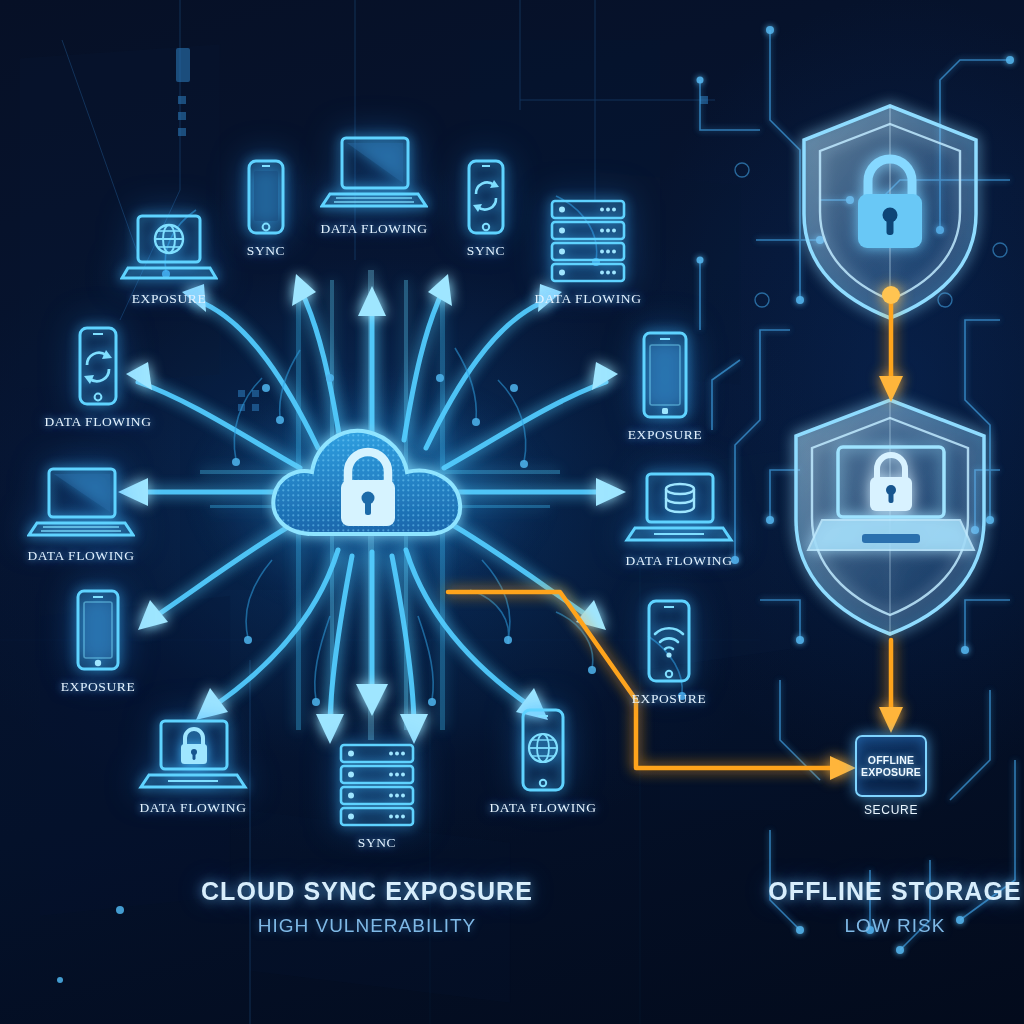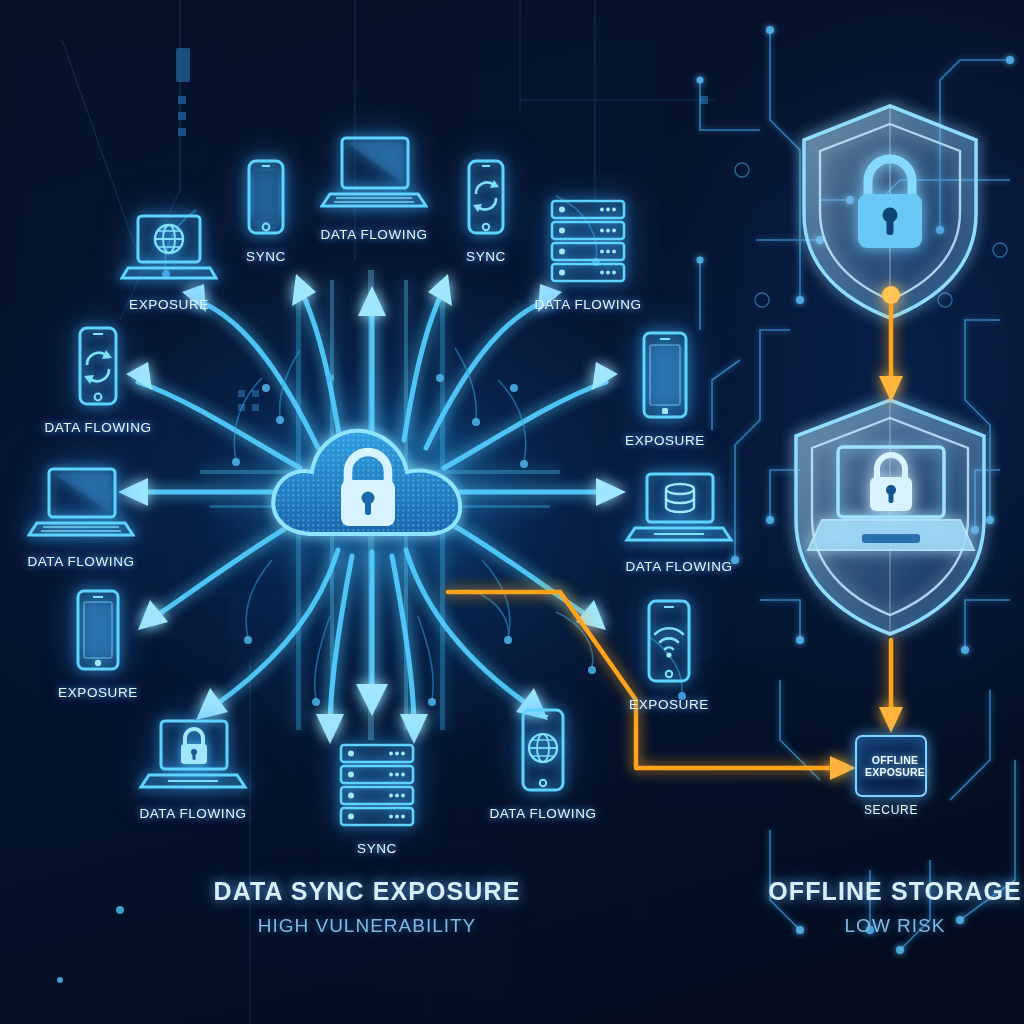--- a/index.html
+++ b/index.html
@@ -18,33 +18,33 @@
     overflow:hidden;
   }
   
   .bgsvg{ position:absolute; inset:0; width:1024px; height:1024px; }
 
   
   .node{ position:absolute; display:flex; flex-direction:column; align-items:center;
          width:130px; }
   .node .glyph{ filter:drop-shadow(0 0 6px rgba(70,190,255,.95)) drop-shadow(0 0 16px rgba(40,150,255,.55)); }
   .node .cap{
-    margin-top:13px; color:#eaf6ff; font-size:13.5px; letter-spacing:.6px;
-    white-space:nowrap; text-shadow:0 0 7px rgba(120,200,255,.85),0 0 14px rgba(40,120,220,.6);
+    margin-top:7px; color:#eaf6ff; font-size:13.5px; letter-spacing:.6px;
+    white-space:nowrap; text-shadow:0 0 7px rgba(120,200,255,.85),0 0 14px rgba(40,120,220,.6);font-family:Liberation Serif, serif;
   }
 
   
   #hub{ position:absolute; left:262px; top:414px; width:220px; height:150px; }
 
   
   #offbox{ position:absolute; left:855px; top:735px; width:72px; height:62px;
     border:2px solid #7fd4ff; border-radius:7px;
     background:linear-gradient(160deg,rgba(20,70,130,.75),rgba(8,30,65,.85));
     box-shadow:0 0 14px rgba(90,190,255,.75), inset 0 0 14px rgba(60,150,240,.45);
-    display:flex; align-items:center; justify-content:flex-end; }
+    display:flex; align-items:center; justify-content:center; }
   #offbox span{ color:#eef8ff; font-size:10.5px; line-height:12px; font-weight:700;
     text-align:center; letter-spacing:.2px; text-shadow:0 0 6px rgba(140,210,255,.9); }
   #offcap{ position:absolute; left:830px; top:803px; width:122px; text-align:center;
     color:#eaf6ff; font-size:12px; letter-spacing:.7px;
     text-shadow:0 0 7px rgba(120,200,255,.8); }
 
   
   .foot{ position:absolute; text-align:center; }
   .foot .t{ font-size:25px; font-weight:700; letter-spacing:1.1px; color:#d8eefc;
     text-shadow:0 0 12px rgba(120,200,255,.75),0 0 26px rgba(40,130,230,.45); }
@@ -555,21 +555,21 @@
 
   <div id="offbox">
     <span>
       <span>OFFLINE</span><br>
       <span>EXPOSURE</span>
     </span>
   </div>
   <div id="offcap">SECURE</div>
 
   <div class="foot" id="footL">
-    <div class="t">DATA SYNC EXPOSURE</div>
+    <div class="t">CLOUD SYNC EXPOSURE</div>
     <div class="s">HIGH VULNERABILITY</div>
   </div>
   <div class="foot" id="footR">
     <div class="t">OFFLINE STORAGE</div>
     <div class="s">LOW RISK</div>
   </div>
 
 </div>
 
 </body></html>

